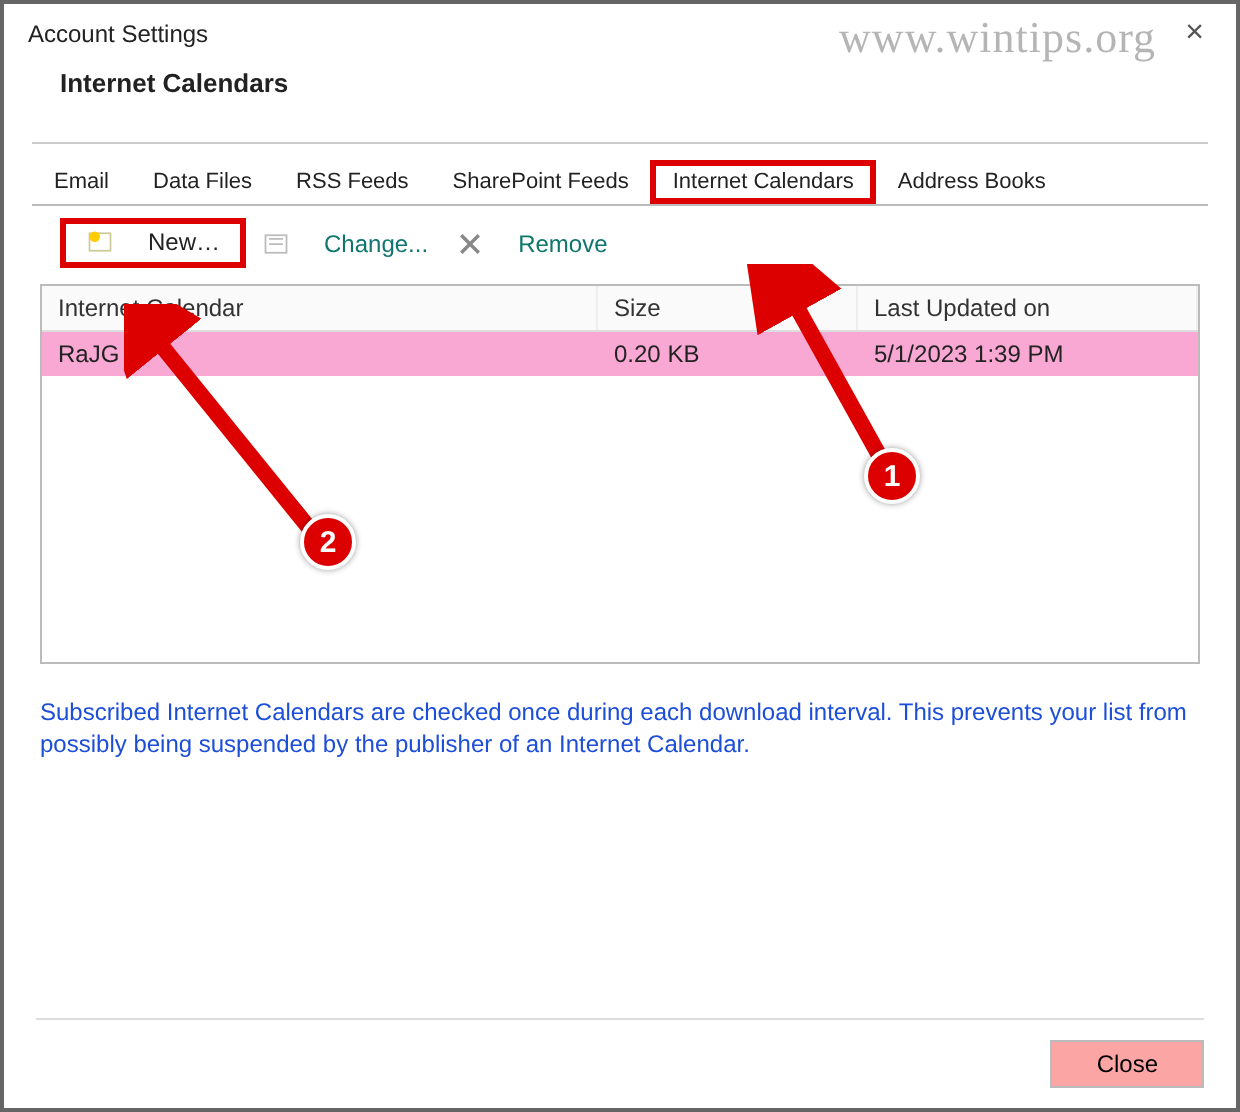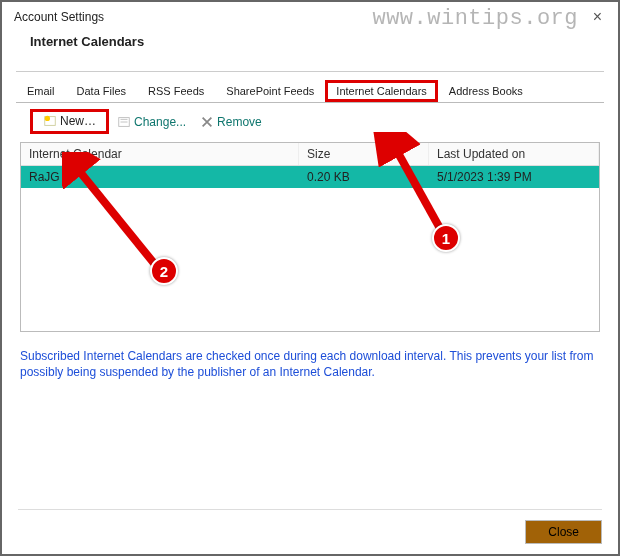--- a/index.html
+++ b/index.html
@@ -1,41 +1,41 @@
 <!DOCTYPE html>
 <html><head>
   <meta charset="utf-8">
   <style>
     * { box-sizing: border-box; margin: 0; padding: 0; }
     body { font-family: "Segoe UI", Tahoma, sans-serif; font-size: 12px; color: #222; background: #fff; width: 620px; height: 556px; overflow: hidden; position: relative; border: 2px solid #666; }
     .window-header { padding: 8px 12px 4px 12px; font-size: 12px; }
     .close-x { position: absolute; top: 6px; right: 16px; font-size: 16px; color: #555; cursor: pointer; }
-    .watermark { position: absolute; top: 4px; right: 40px; font-size: 22px; color: rgba(120,120,120,0.55); font-family: Liberation Mono, monospace; letter-spacing: 0.5px; pointer-events: none; }
+    .watermark { position: absolute; top: 4px; right: 40px; font-size: 22px; color: rgba(120,120,120,0.55); font-family: Liberation Serif, serif; letter-spacing: 0.5px; pointer-events: none; }
     .title-area { padding: 6px 28px 12px 28px; }
     .title-area h2 { font-size: 13px; font-weight: 600; margin-bottom: 4px; }
     .title-area p { font-size: 12px; color: #333; padding-left: 16px; }
     .hr { border: none; border-top: 1px solid #ccc; margin: 6px 14px 8px 14px; }
     .tabs { display: flex; gap: 0; padding: 0 14px; font-size: 11px; }
     .tab { padding: 4px 10px; cursor: pointer; border: 1px solid transparent; }
     .tab.active { border: 1px solid #bbb; border-bottom: 1px solid #fff; position: relative; z-index: 2; }
     .tab-highlight { border: 3px solid #d00 !important; padding: 2px 8px; }
     .toolbar { display: flex; gap: 2px; padding: 6px 14px 4px 14px; align-items: center; border-top: 1px solid #bbb; margin: 0 14px; }
-    .tb-btn { display: inline-flex; align-items: center; gap: 3px; padding: 2px 6px; cursor: pointer; font-size: 12px; }
+    .tb-btn { display: inline-flex; align-items: center; gap: 17px; padding: 2px 6px; cursor: pointer; font-size: 12px; }
     .tb-btn.disabled { color: #0f766e; }
     .tb-btn svg { width: 14px; height: 14px; }
     .new-highlight { border: 3px solid #d00; padding: 0px 4px; }
     .listbox { border: 1px solid #bbb; margin: 4px 18px 8px 18px; height: 190px; overflow: auto; }
     .listhead, .listrow { display: grid; grid-template-columns: 1fr 130px 170px; font-size: 12px; }
     .listhead { border-bottom: 1px solid #ddd; background: #fafafa; }
     .listhead div { padding: 4px 8px; border-right: 1px solid #eee; color: #333; }
     .listrow div { padding: 4px 8px; }
-    .listrow.sel { background: #14b8a6; }
+    .listrow.sel { background: #f9a8d4; }
     .footer-note { padding: 8px 18px; font-size: 12px; color: #1d4ed8; line-height: 1.35; }
     .dlg-footer { position: absolute; bottom: 10px; right: 16px; left: 16px; border-top: 1px solid #ddd; padding-top: 10px; text-align: right; }
-    .close-btn { padding: 4px 22px; font-size: 12px; background: #a16207; border: 1px solid #bbb; cursor: pointer; }
+    .close-btn { padding: 4px 22px; font-size: 12px; background: #fca5a5; border: 1px solid #bbb; cursor: pointer; }
     
     .badge { position: absolute; width: 28px; height: 28px; border-radius: 50%; background: #d00; border: 2px solid #fff; color: #fff; font-weight: 700; font-size: 15px; display: flex; align-items: center; justify-content: center; box-shadow: 0 0 3px rgba(0,0,0,.4); }
     .arrow { position: absolute; pointer-events: none; }
   </style>
 </head>
 <body>
 
 <div class="window-header">Account Settings</div>
 <span class="close-x">×</span>
 <div class="watermark">www.wintips.org</div>

